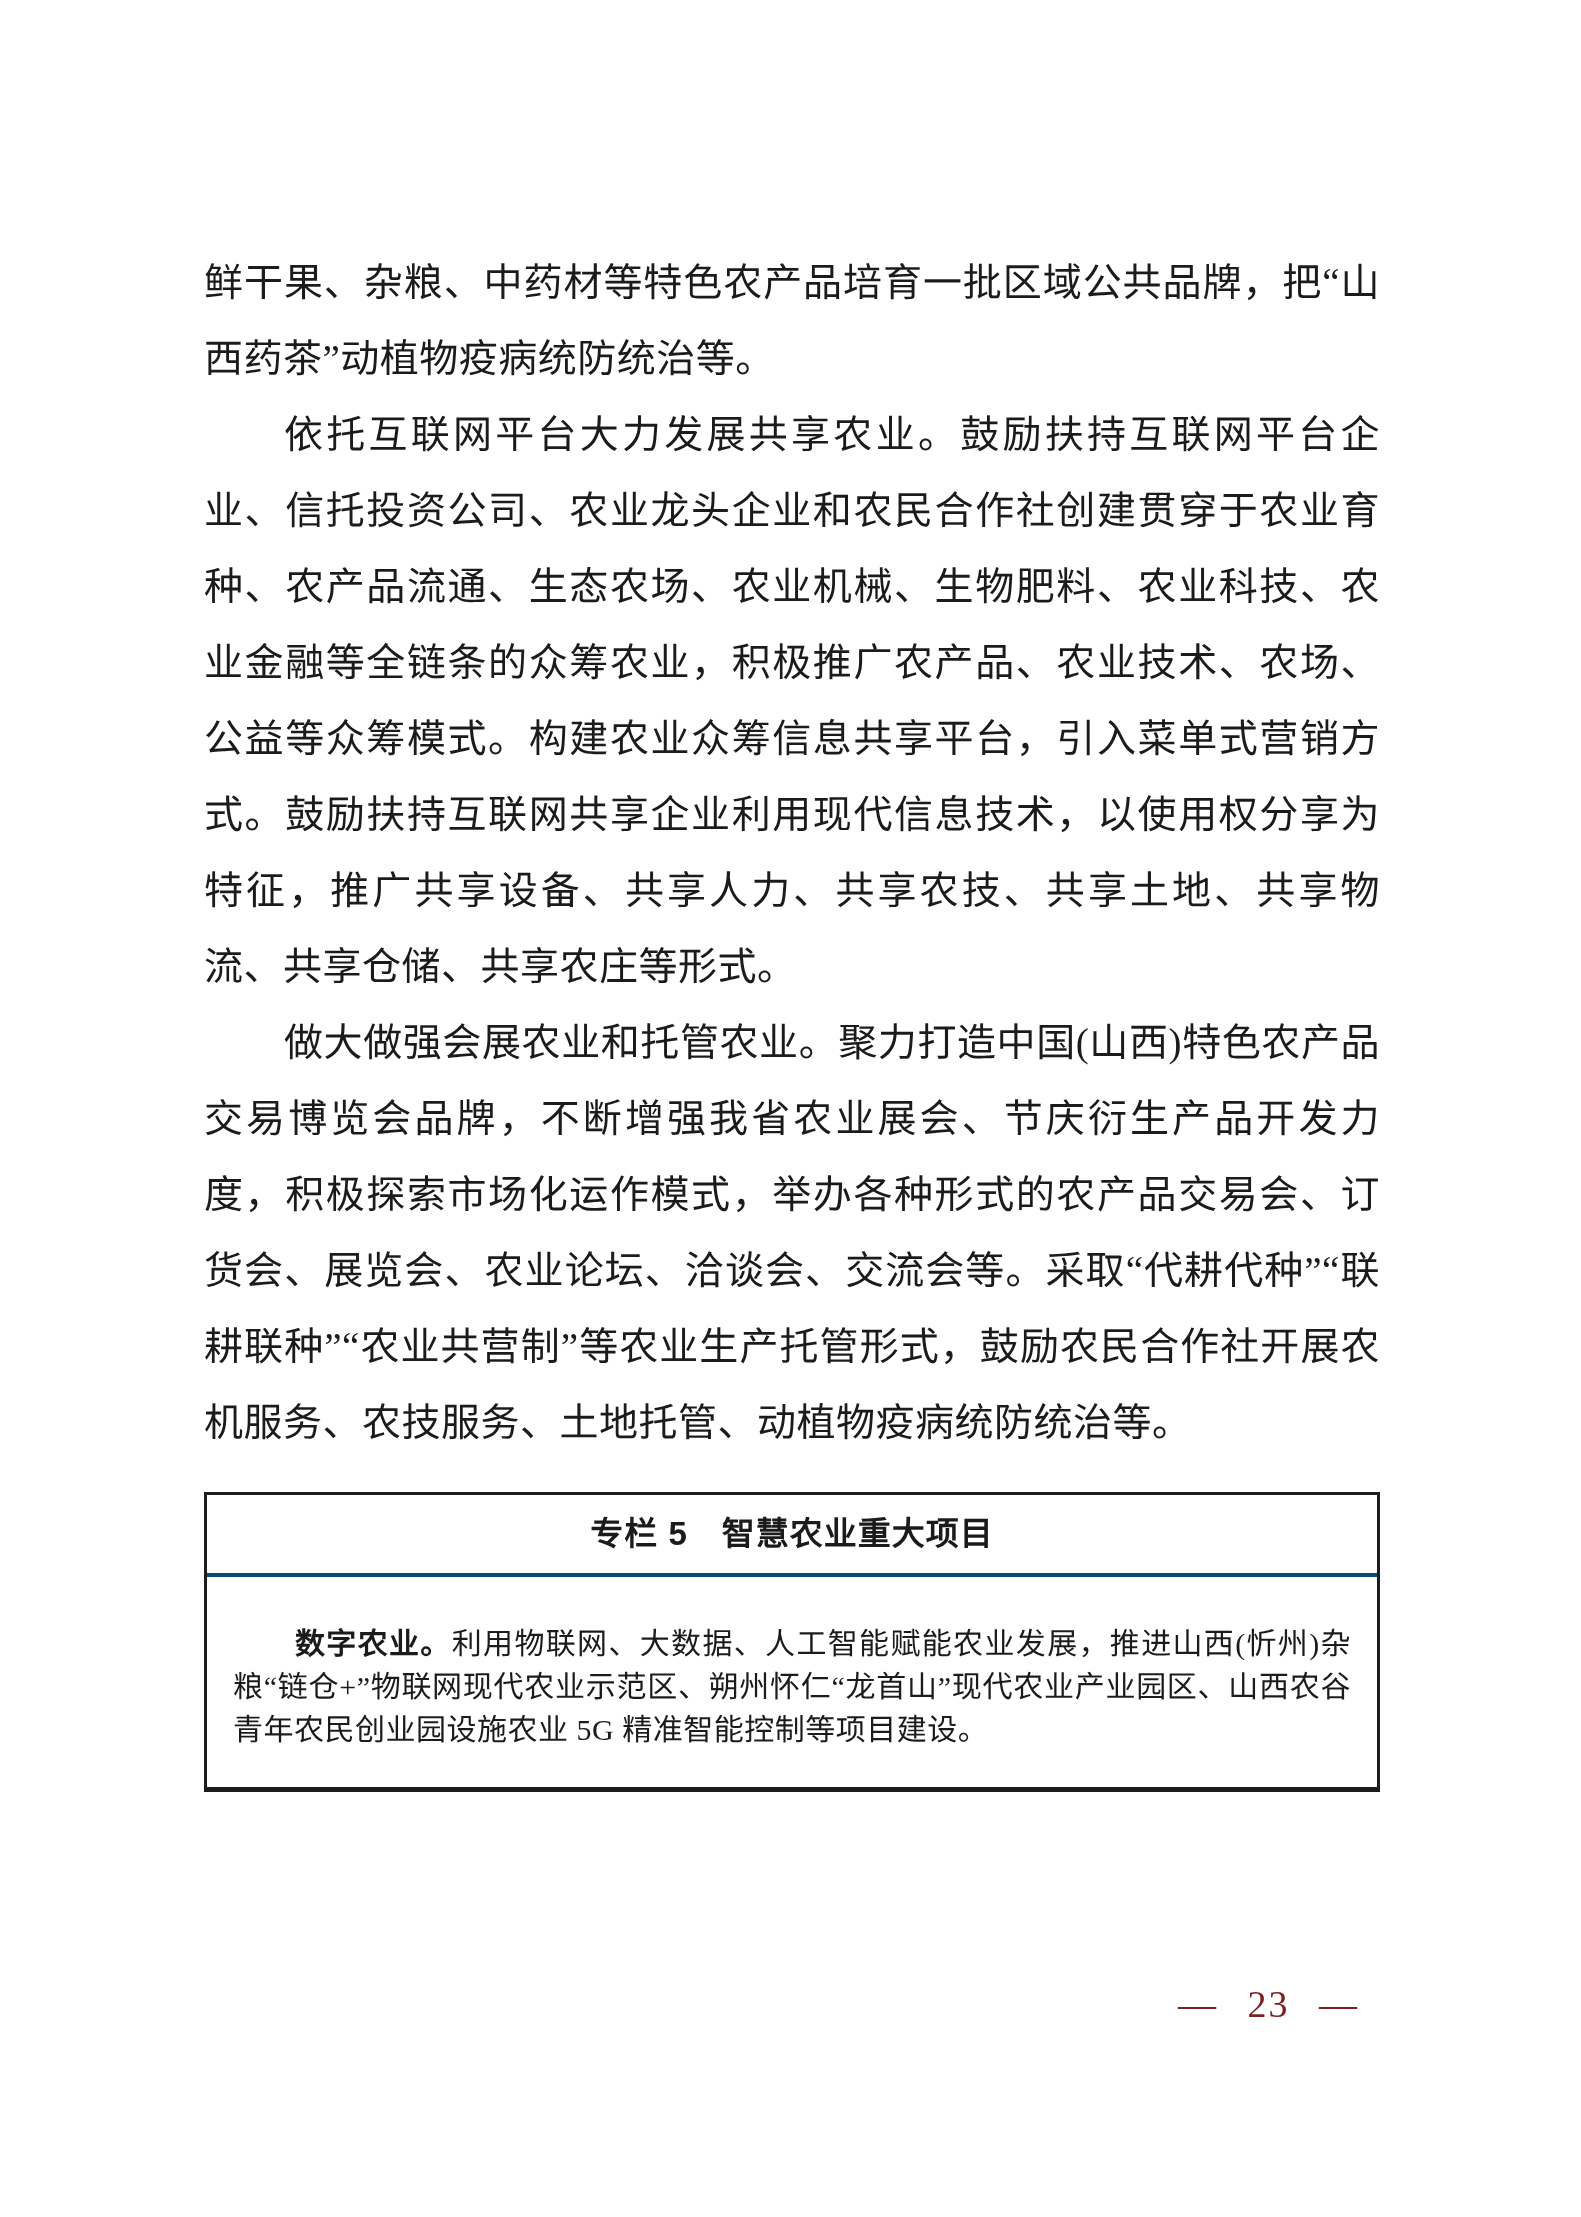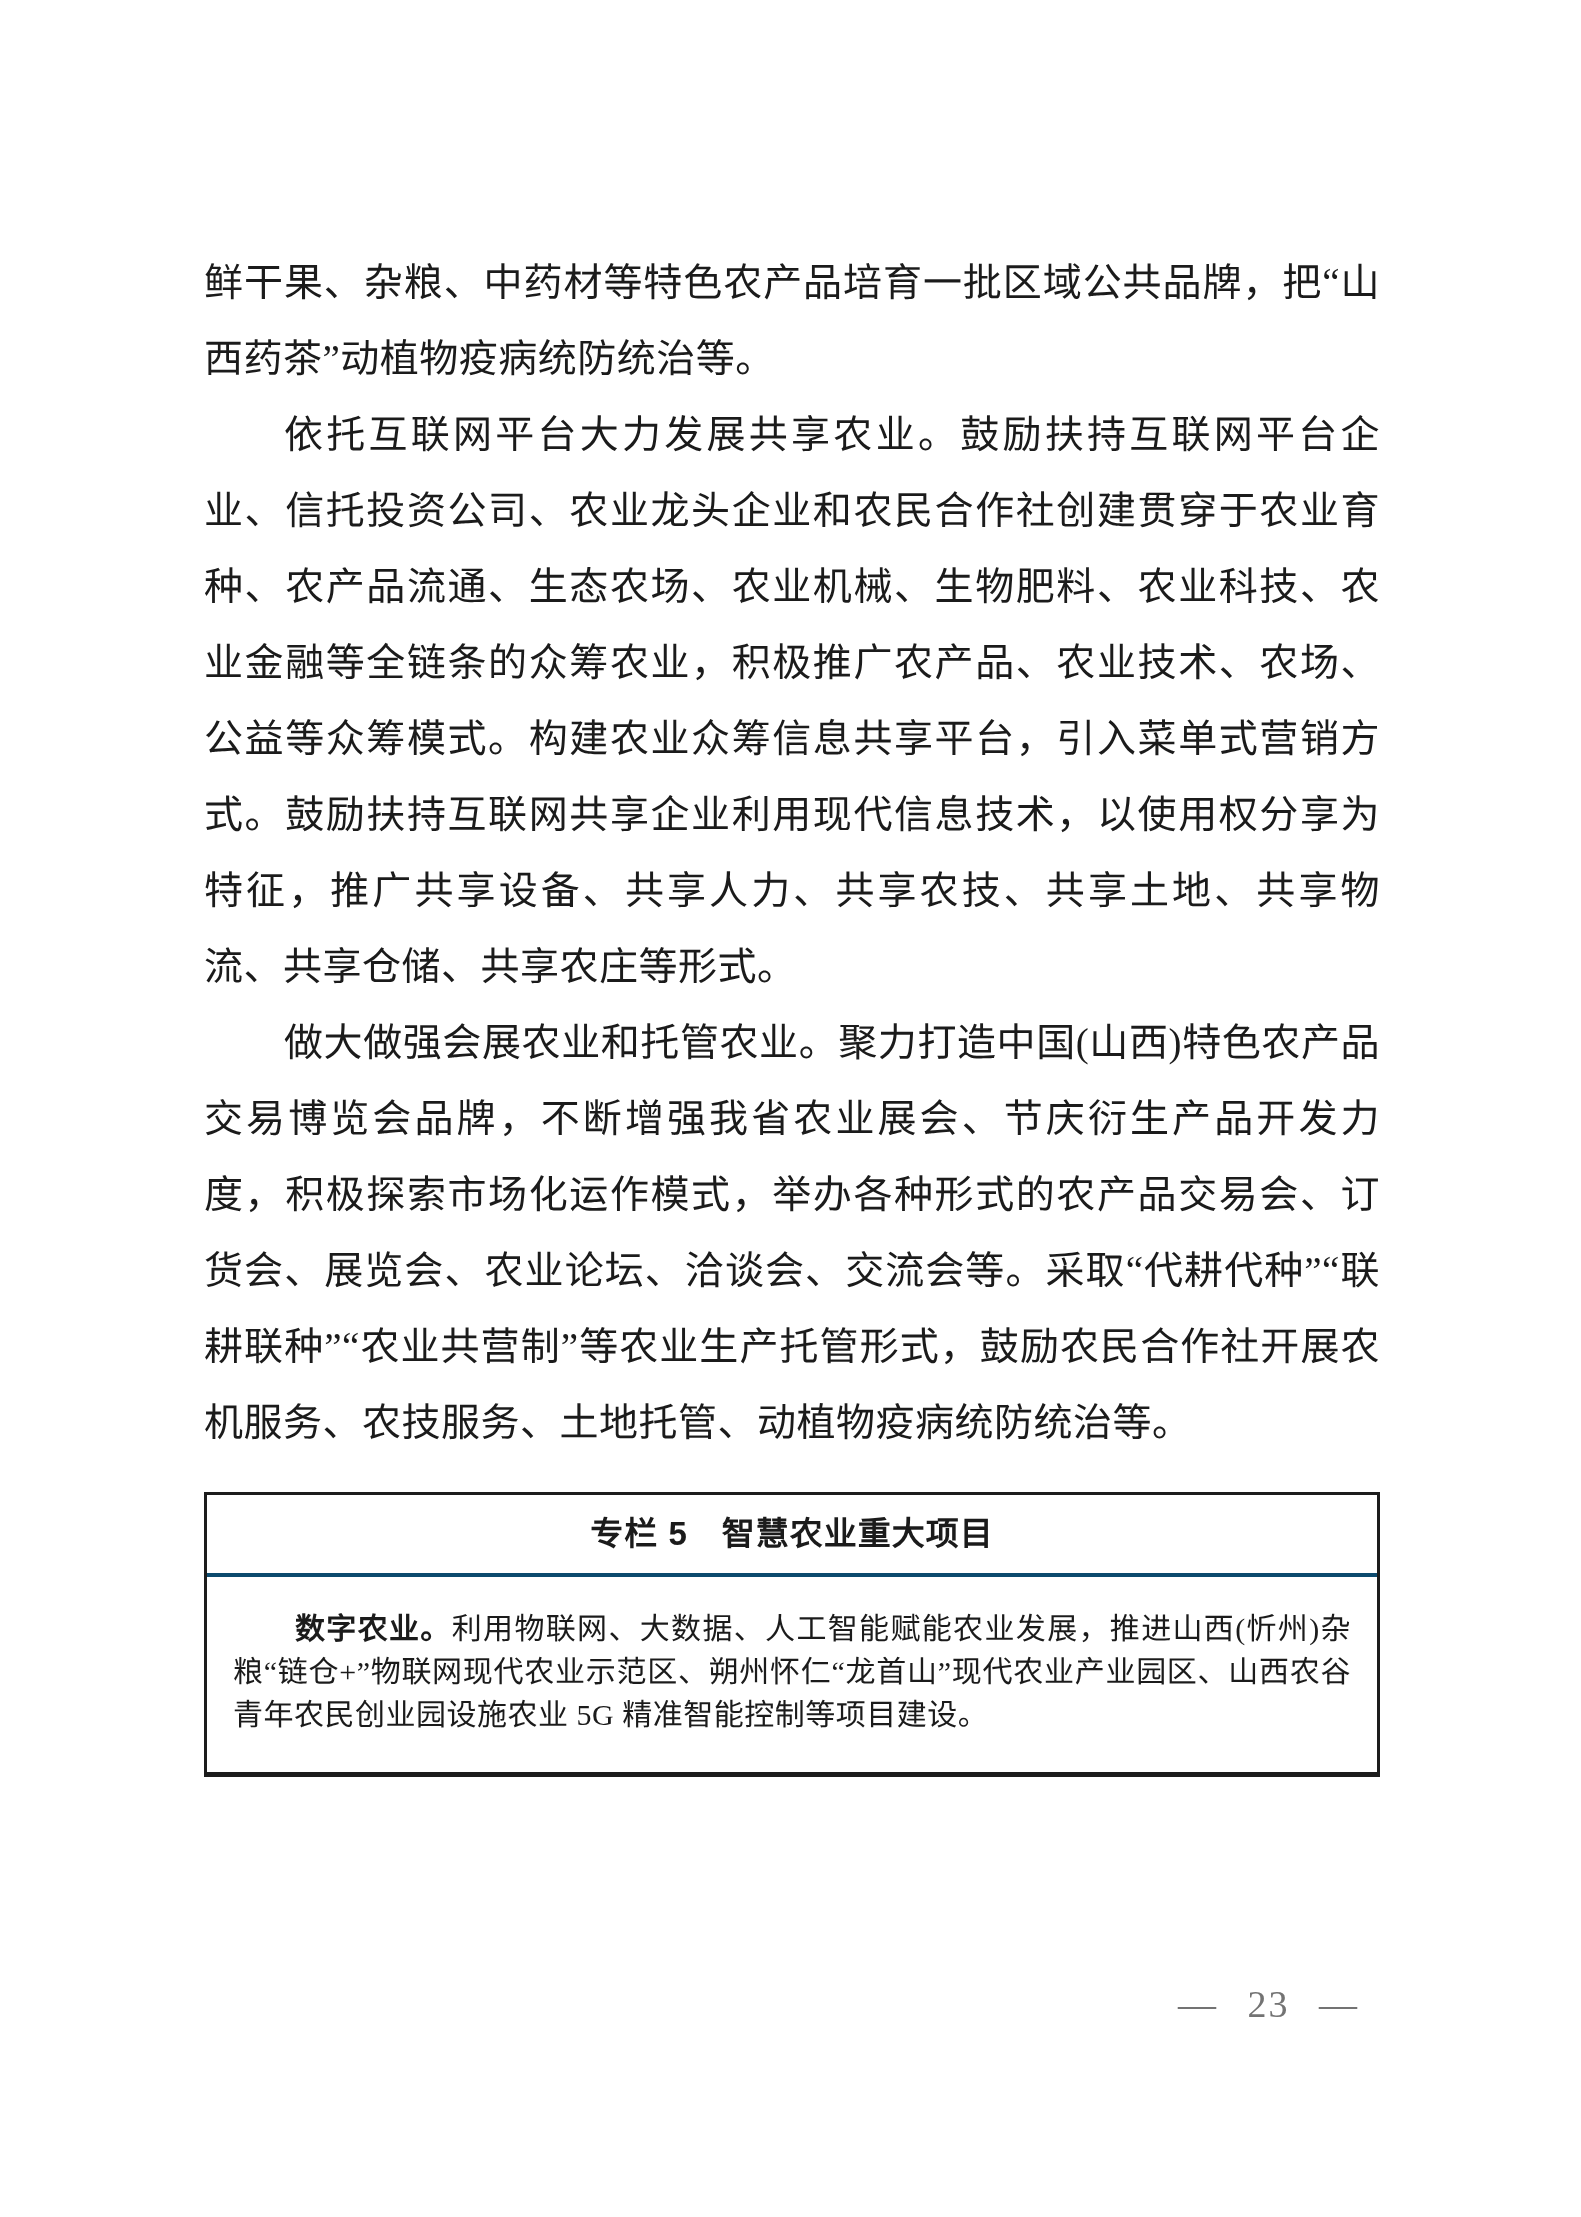--- a/index.html
+++ b/index.html
@@ -56,38 +56,39 @@
     letter-spacing: 1px;
     border-bottom: 4px solid #0c4a6e;
   }
   .box-content {
     padding: 30px 26px 36px 26px;
     font-size: 30px;
     line-height: 43px;
     text-align: justify;
     text-justify: inter-ideograph;
     letter-spacing: 0.5px;
+    margin-top: 15px;
   }
   .box-content p {
     margin: 0;
     text-indent: 62px;
   }
   .box-lead {
     font-family: "Liberation Sans", "DejaVu Sans", sans-serif;
     font-weight: bold;
   }
   
   .page-number {
     position: absolute;
     top: 1982px;
     right: 222px;
     font-size: 38px;
     letter-spacing: 2px;
     word-spacing: 18px;
-    color: #737373;
+    color: #7f1d1d;
     white-space: nowrap;
   }
 </style>
 </head>
 <body>
 
 <div class="page">
 
   <div class="body-text">
     <p>鲜干果、杂粮、中药材等特色农产品培育一批区域公共品牌，把“山西药茶”动植物疫病统防统治等。</p>

